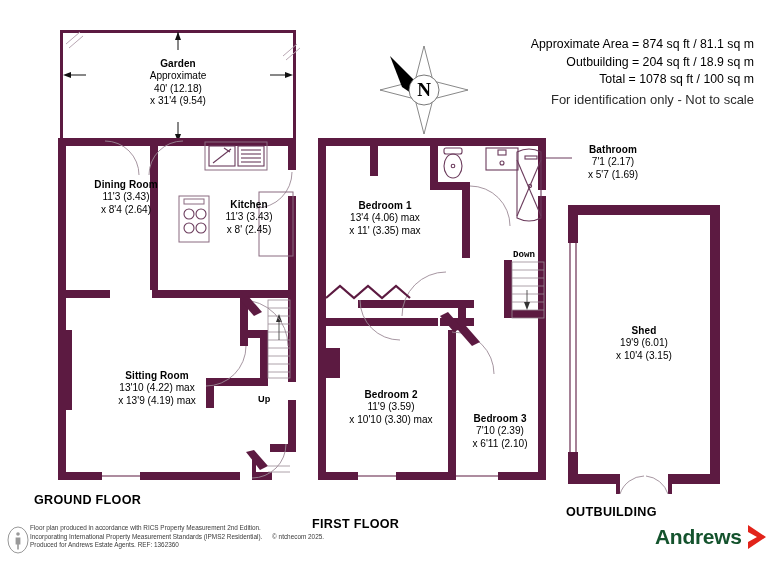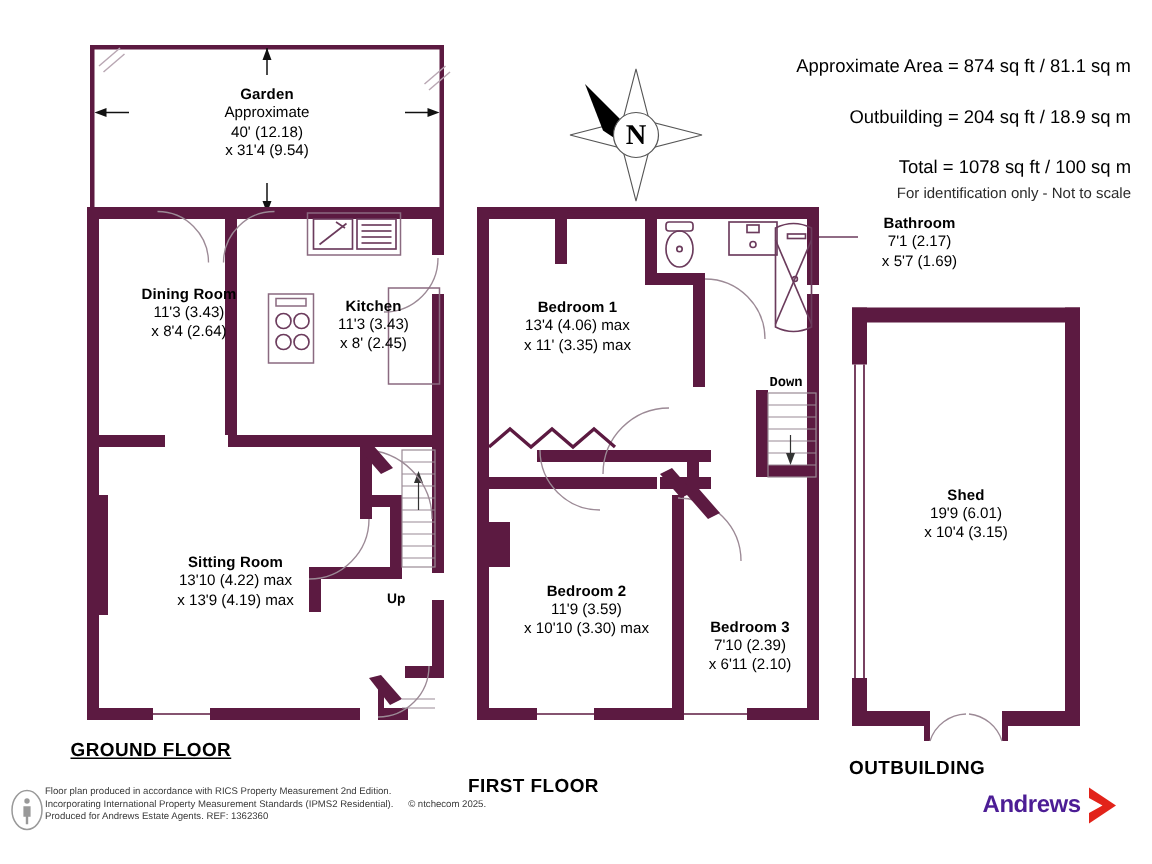--- a/index.html
+++ b/index.html
@@ -8,40 +8,40 @@
     width:768px;height:576px;position:relative;overflow:hidden;
     font-family:"Liberation Sans","DejaVu Sans",sans-serif;
     color:#000;
   }
   #plan{position:absolute;left:0;top:0;width:768px;height:576px;}
   .abs{position:absolute;}
 
   
   #header{position:absolute;right:14px;top:14px;text-align:right;width:430px;}
   #title{font-size:19.5px;font-weight:bold;letter-spacing:-0.2px;line-height:1.1;white-space:nowrap;}
-  .area-line{font-size:12.3px;line-height:16.5px;margin-top:17px;}
+  .area-line{font-size:12.3px;line-height:16.5px;margin-top:1px;}
   #header .first{margin-top:22px;}
-  #disclaimer{font-size:10px;color:#2b2b2b;margin-top:4px;}
+  #disclaimer{font-size:13px;color:#2b2b2b;margin-top:4px;}
 
   
   .room{position:absolute;text-align:center;line-height:12.4px;}
   .room .nm{font-size:10px;font-weight:bold;letter-spacing:0.1px;}
   .room .dim{font-size:10.1px;}
   .tiny{font-size:9.2px;font-weight:bold;}
 
   
   .floor-cap{position:absolute;font-size:12.6px;font-weight:bold;letter-spacing:0.3px;}
 
   
   #footer-text{position:absolute;left:30px;top:524px;font-size:6.4px;color:#3a3a3a;line-height:8.6px;}
   #footer-text .ln{white-space:nowrap;}
   .cpy{color:#3a3a3a;}
 
   #brand{position:absolute;left:655px;top:524px;display:flex;align-items:center;}
-  #brand .word{font-size:16px;font-weight:bold;color:#4c1d95;letter-spacing:-0.3px;}
+  #brand .word{font-size:21px;font-weight:bold;color:#14532d;letter-spacing:-0.3px;}
   #brand .chev{margin-left:4px;line-height:0;}
 </style>
 </head>
 <body>
 
 <svg id="plan" viewBox="0 0 768 576" xmlns="http://www.w3.org/2000/svg">
   <defs>
     <style>
       .w   { fill:#5c1a41; }
       .thinw { fill:none; stroke:#5c1a41; stroke-width:1.1; }
@@ -320,21 +320,21 @@
   <div id="disclaimer">For identification only - Not to scale</div>
 </div>
 
 <div class="room" style="left:118px;top:58px;width:120px;">
   <div class="nm">Garden</div>
   <div class="dim">Approximate</div>
   <div class="dim">40' (12.18)</div>
   <div class="dim">x 31'4 (9.54)</div>
 </div>
 
-<div class="room" style="left:66px;top:191px;width:120px;">
+<div class="room" style="left:66px;top:179px;width:120px;">
   <div class="nm">Dining Room</div>
   <div class="dim">11'3 (3.43)</div>
   <div class="dim">x 8'4 (2.64)</div>
 </div>
 
 <div class="room" style="left:204px;top:199px;width:90px;">
   <div class="nm">Kitchen</div>
   <div class="dim">11'3 (3.43)</div>
   <div class="dim">x 8' (2.45)</div>
 </div>
@@ -371,21 +371,21 @@
 
 <div class="room" style="left:594px;top:325px;width:100px;">
   <div class="nm">Shed</div>
   <div class="dim">19'9 (6.01)</div>
   <div class="dim">x 10'4 (3.15)</div>
 </div>
 
 <div class="abs tiny" style="left:258px;top:394px;">Up</div>
 <div class="abs tiny" style="left:513px;top:249px;font-family:Liberation Mono, monospace;">Down</div>
 
-<div class="floor-cap" style="left:47px;top:493px;text-decoration:underline;">GROUND FLOOR</div>
+<div class="floor-cap" style="left:34px;top:493px;">GROUND FLOOR</div>
 <div class="floor-cap" style="left:312px;top:493px;margin-top:24px;">FIRST FLOOR</div>
 <div class="floor-cap" style="left:566px;top:505px;">OUTBUILDING</div>
 
 <div id="footer-text">
   <div class="ln">Floor plan produced in accordance with RICS Property Measurement 2nd Edition.</div>
   <div class="ln">
     <span>Incorporating International Property Measurement Standards (IPMS2 Residential).</span>
     <span class="cpy" style="margin-left:8px;">© ntchecom 2025.</span>
   </div>
   <div class="ln">Produced for Andrews Estate Agents.    REF: 1362360</div>

